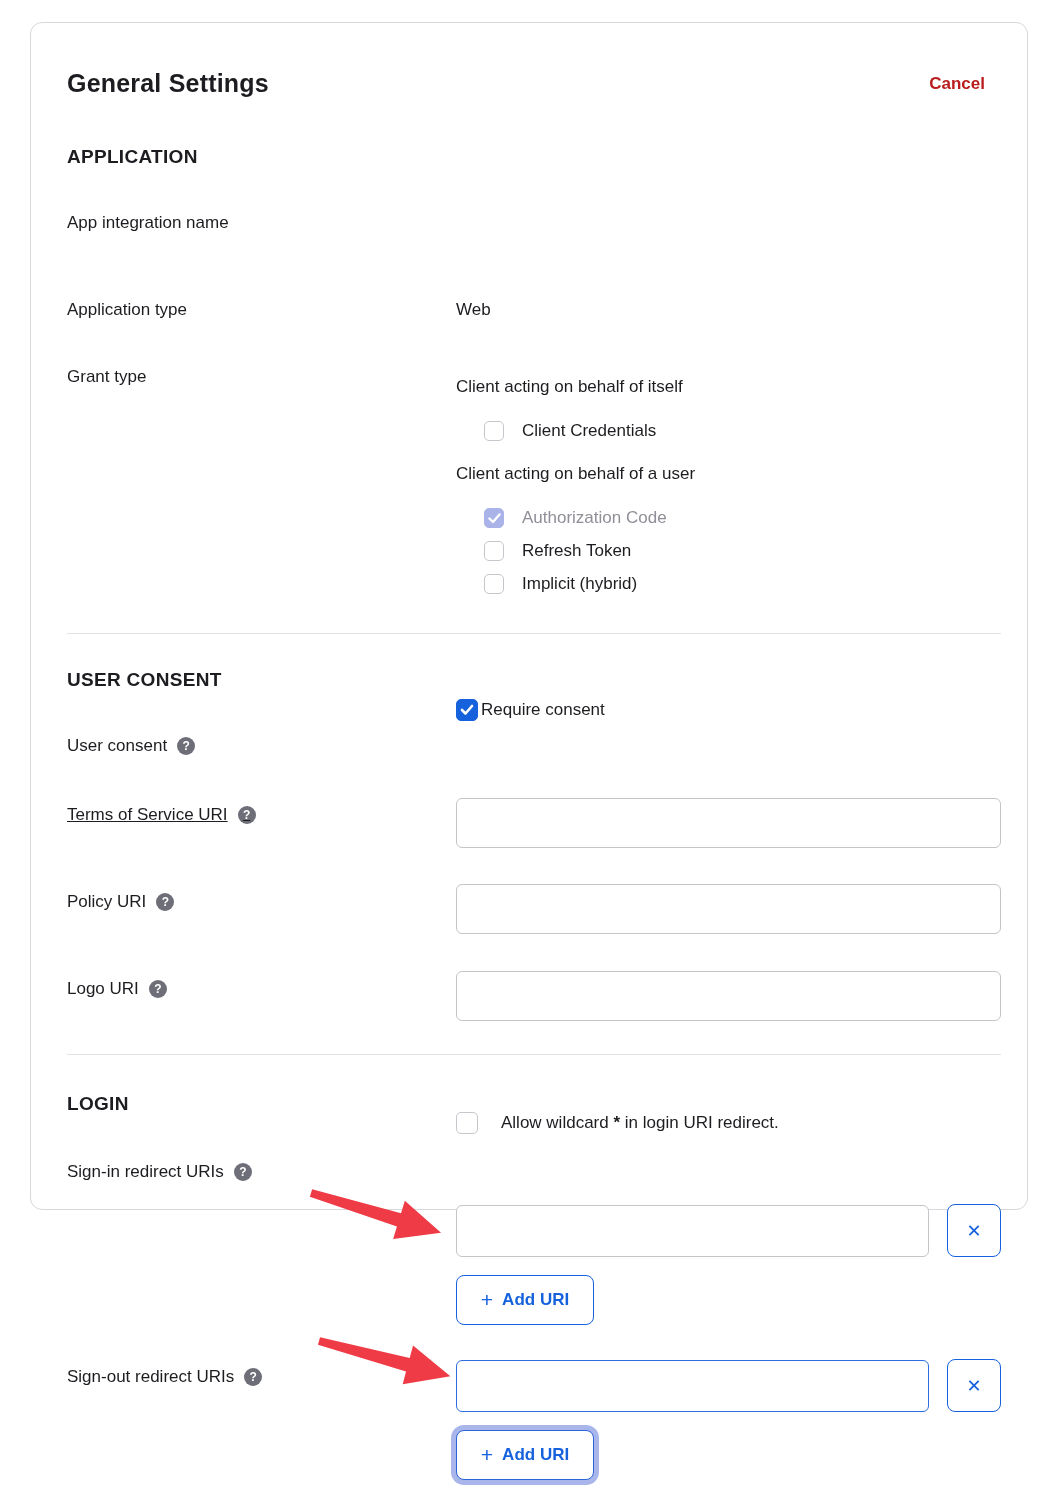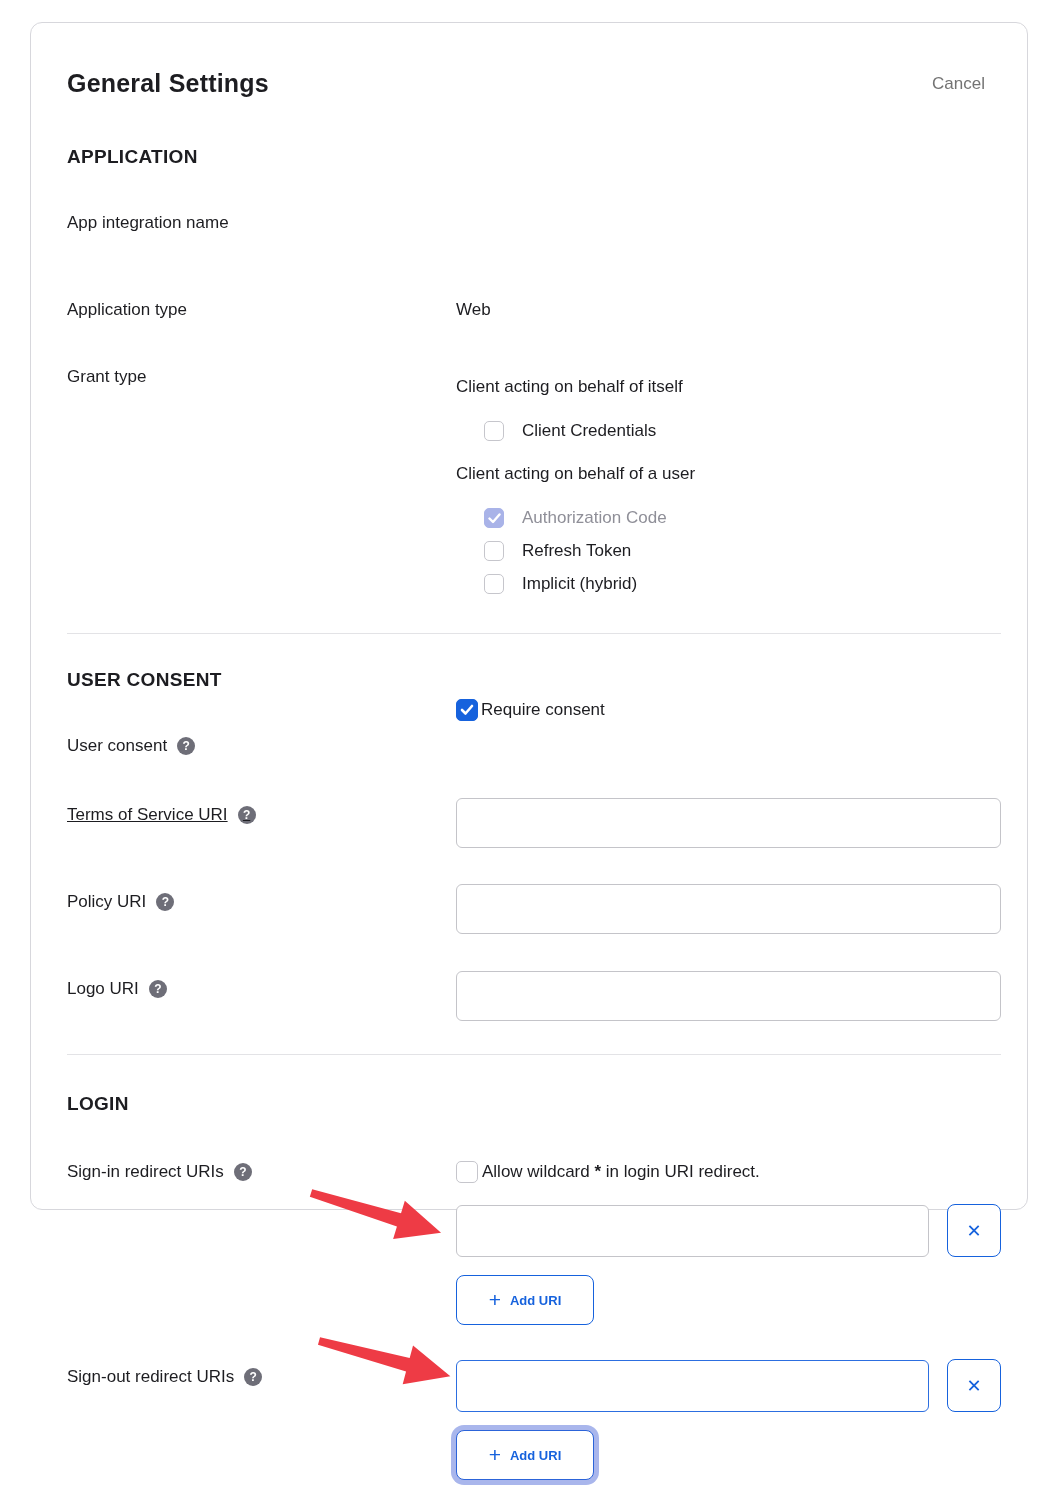--- a/index.html
+++ b/index.html
@@ -2,21 +2,21 @@
 <html><head>
 <meta charset="utf-8">
 <style>
   * { margin:0; padding:0; box-sizing:border-box; }
   html,body { width:1058px; height:1512px; background:#ffffff; overflow:hidden;
     font-family:"Liberation Sans", sans-serif; color:#1d1d21; }
   .card { position:absolute; left:30px; top:22px; width:998px; height:1188px;
     background:#fff; border:1px solid #d7d7dc; border-radius:12px; }
   .abs { position:absolute; }
   .page-title { font-size:25px; font-weight:700; letter-spacing:.2px; }
-  .cancel-link { font-size:17px; font-weight:400; color:#737373; cursor:pointer; }
+  .cancel-link { font-size:17px; font-weight:700; color:#b91c1c; cursor:pointer; }
   .section-heading { font-size:19px; font-weight:700; letter-spacing:.3px; }
   .field-label { font-size:17px; color:#1d1d21; display:flex; align-items:center; gap:10px; }
   .help-icon { width:18px; height:18px; border-radius:50%; background:#6e6e78; color:#fff;
     font-size:12px; font-weight:700; display:inline-flex; align-items:center; justify-content:center;
     line-height:1; cursor:pointer; }
   .text-input { width:545px; height:52px; border:1px solid #c4c4c9; border-radius:6px;
     background:#fff; font-family:"Liberation Sans",sans-serif; font-size:17px; color:#1d1d21;
     padding:0 18px; outline:none; }
   .static-value { font-size:17px; }
   .group-heading { font-size:17px; }
@@ -30,21 +30,21 @@
   .cb-label.disabled { color:#8f8f98; }
   .divider { height:1px; background:#e3e3e6; width:934px; }
   .uri-input { width:473px; height:52px; border:1px solid #c4c4c9; border-radius:6px;
     background:#fff; font-family:"Liberation Sans",sans-serif; font-size:17px; padding:0 18px; outline:none; }
   .uri-input.focused { border:1px solid #2c6ee0; }
   .remove-btn { width:54px; height:53px; border:1px solid #1662dd; border-radius:8px; background:#fff;
     color:#1662dd; font-size:18px; display:flex; align-items:center; justify-content:center; cursor:pointer; }
   .add-uri-btn { width:138px; height:50px; border:1px solid #1662dd; border-radius:8px; background:#fff;
     display:flex; align-items:center; justify-content:center; gap:9px; cursor:pointer; }
   .add-uri-btn .plus { color:#1662dd; font-size:21px; font-weight:400; line-height:1; margin-top:-2px; }
-  .add-uri-btn .lbl { color:#1662dd; font-size:13px; font-weight:700; }
+  .add-uri-btn .lbl { color:#1662dd; font-size:17px; font-weight:700; }
   .add-uri-btn.focused { box-shadow:0 0 0 5px #a9b6ec; border-color:#2c64d9; }
   .bold-star { font-weight:700; }
   svg.arrow { overflow:visible; pointer-events:none; }
 </style>
 </head>
 <body>
 
 <div class="card">
 
   <div class="abs page-title" style="left:36px; top:46px;">General Settings</div>
@@ -130,21 +130,21 @@
 
   <div class="abs divider" style="left:36px; top:1031px;"></div>
 
   <div class="abs section-heading" style="left:36px; top:1070px;">LOGIN</div>
 
   <div class="abs field-label" style="left:36px; top:1139px;">
     <span>Sign-in redirect URIs</span>
     <span class="help-icon">?</span>
   </div>
 
-  <div class="abs cb-row" style="left:425px; top:1137px; gap:4px;">
+  <div class="abs cb-row" style="left:425px; top:1088px; gap:23px;">
     <span class="checkbox size22"></span>
     <span class="cb-label"><span>Allow wildcard </span><span class="bold-star">*</span><span> in login URI redirect.</span></span>
   </div>
 
   <svg class="abs arrow" style="left:272px; top:1158px;" width="170" height="80" viewBox="0 0 170 80">
     <g transform="translate(8,12) rotate(17)">
       <path d="M0,-4 L92,-7 L92,-20 L136,0 L92,20 L92,7 L0,4 Z" fill="#ee3b45"></path>
     </g>
   </svg>
 

